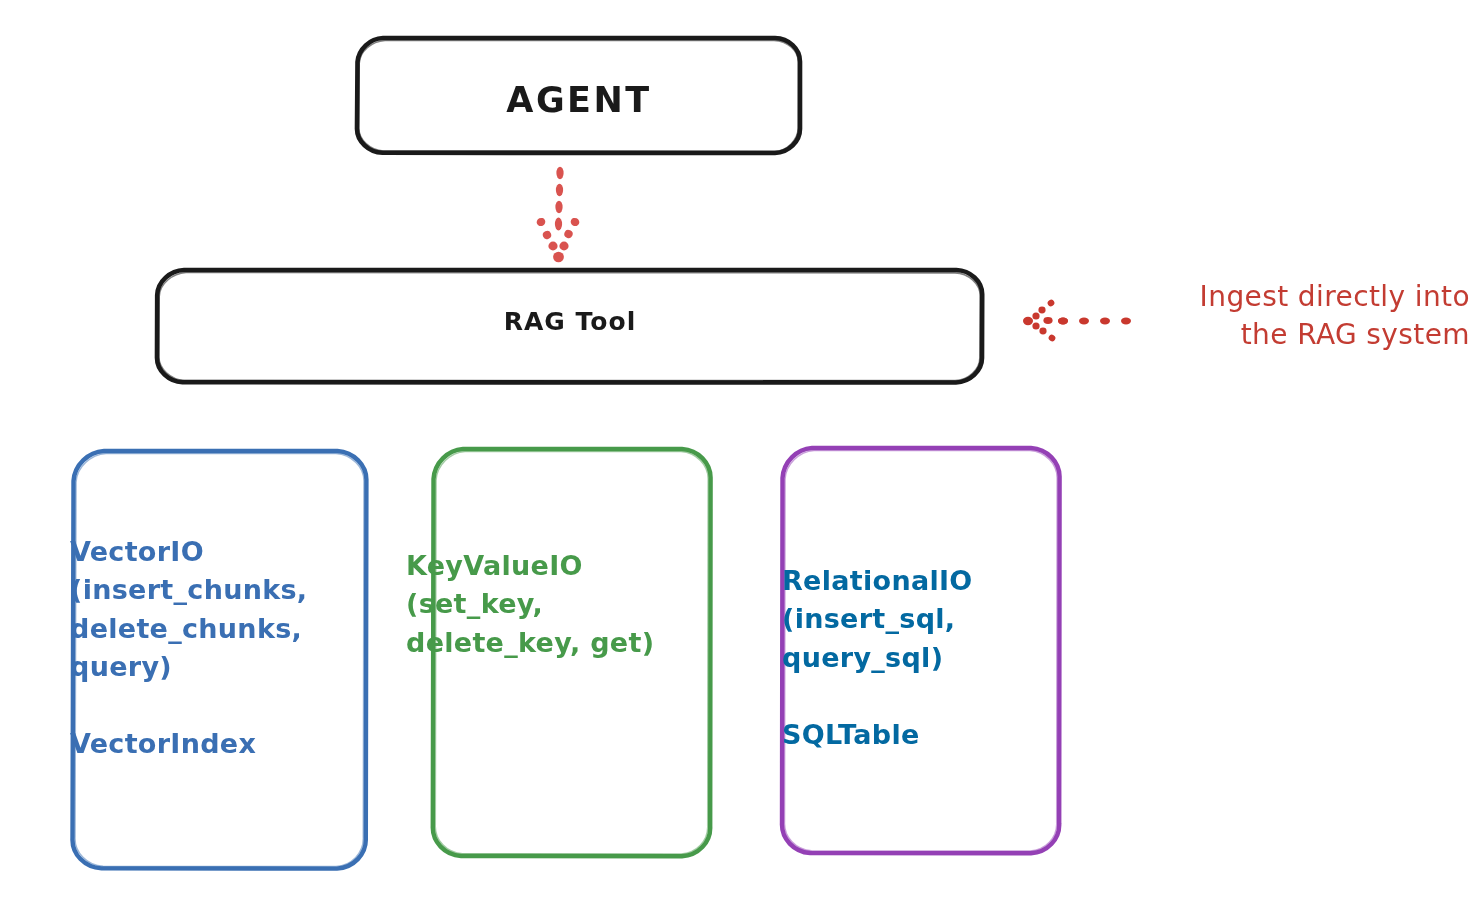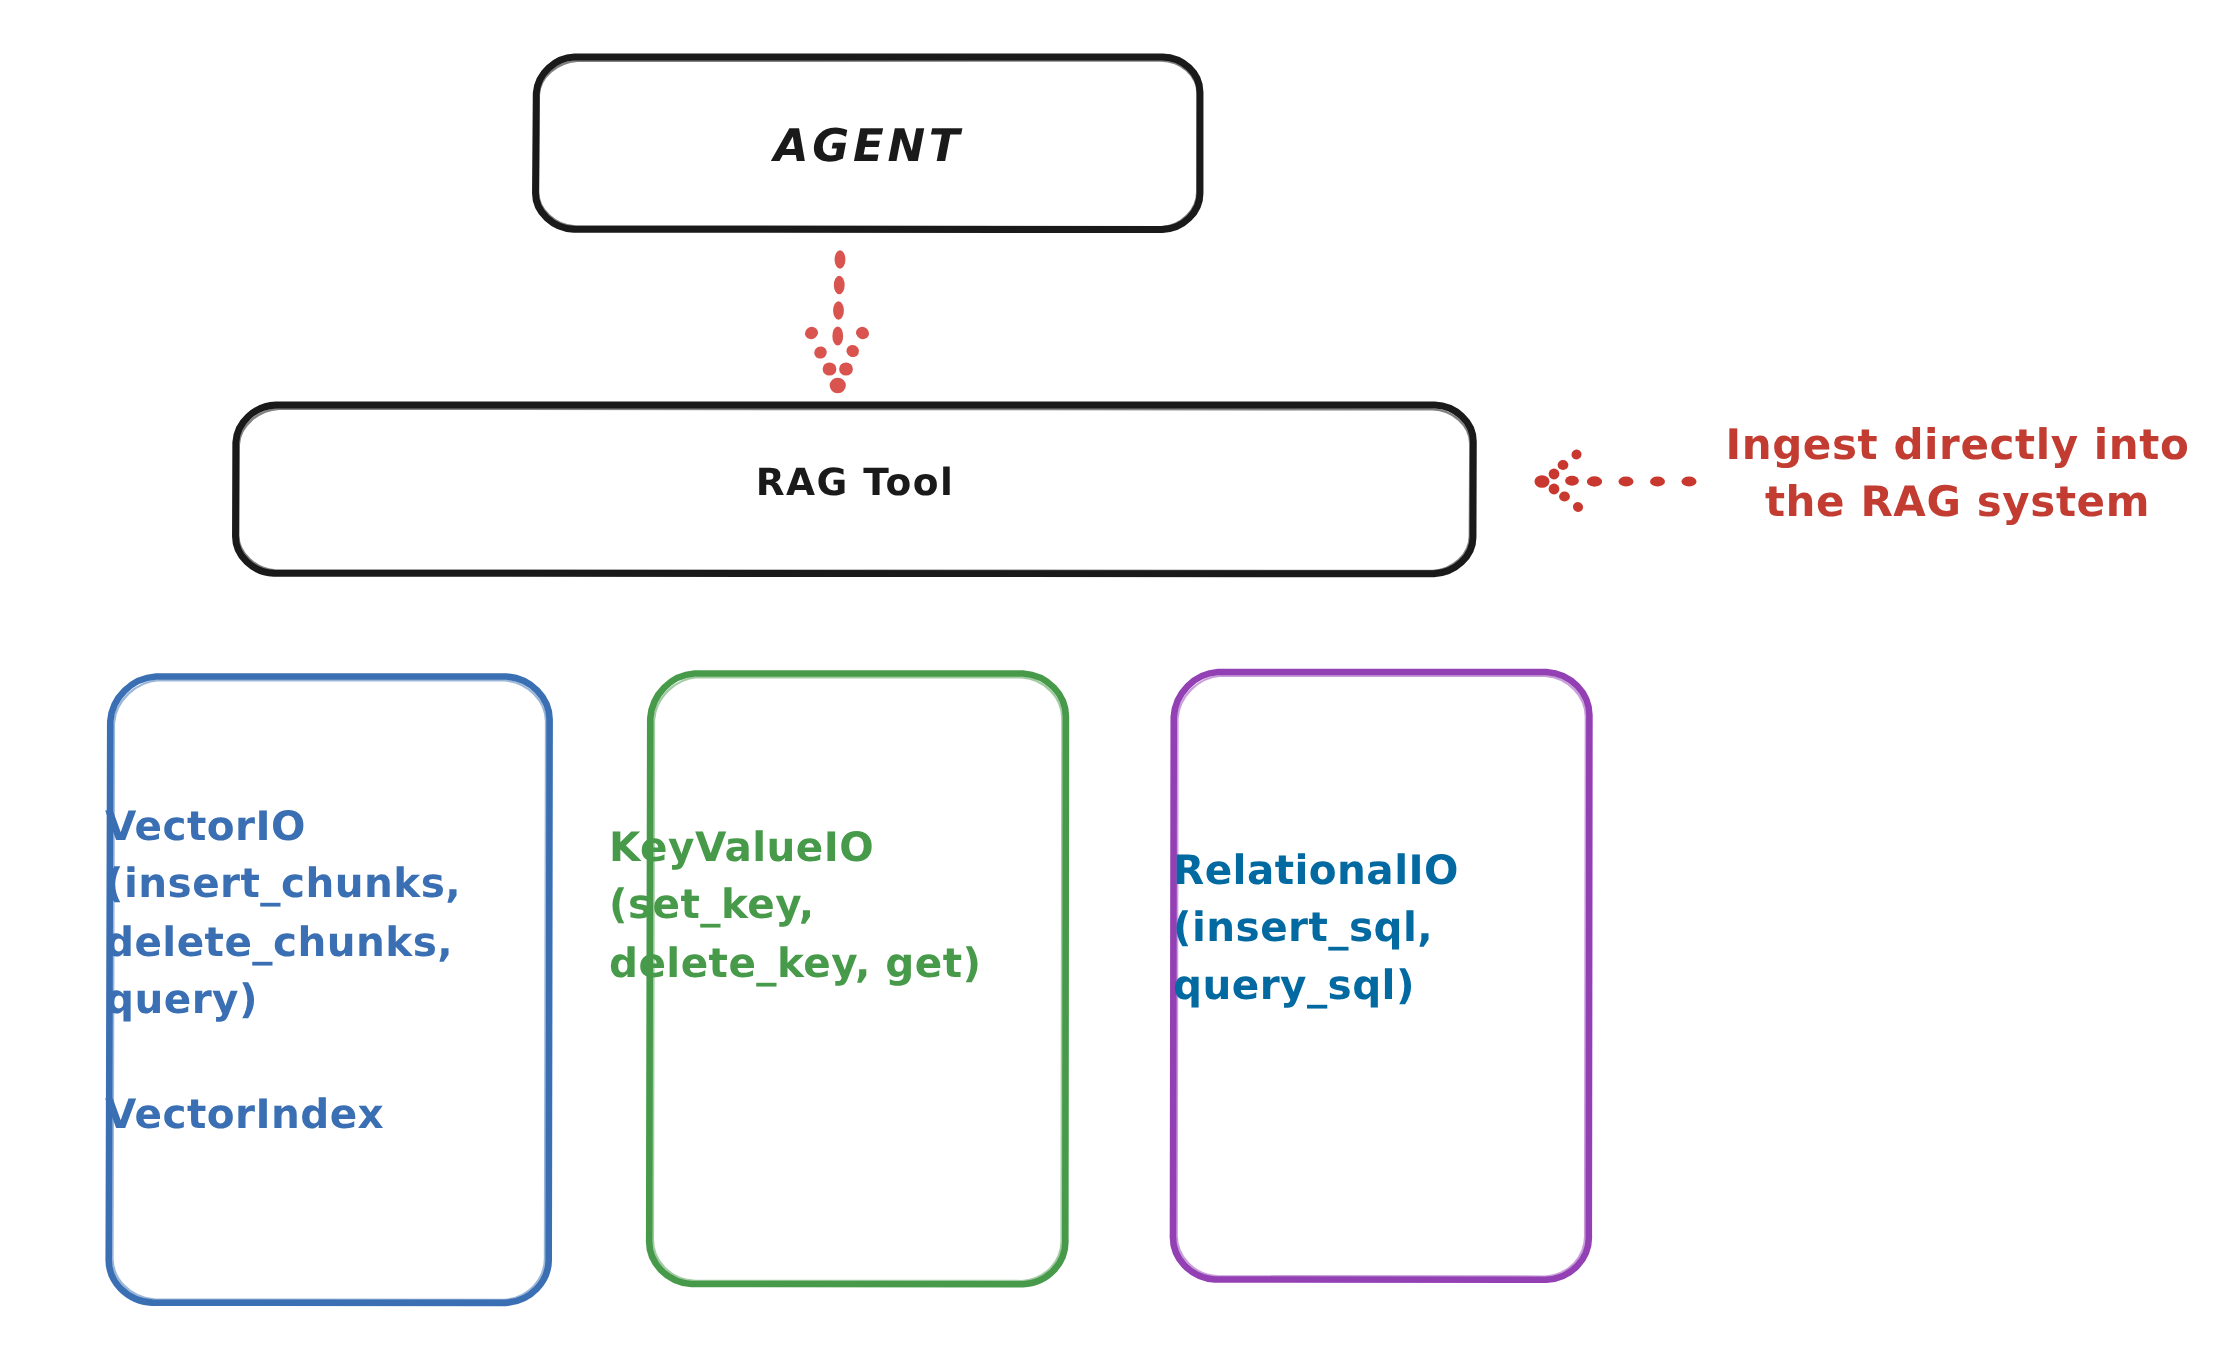--- a/index.html
+++ b/index.html
@@ -29,44 +29,43 @@
     white-space: pre-line;
     line-height: 1.30;
     letter-spacing: 0.4px;
     pointer-events: none;
   }
   
   #agent-label {
     left: 357px;
     top: 78px;
     width: 444px;
-    font-size: 30px;
-    font-style: italic;
+    font-size: 35px;
     font-weight: 700;
     letter-spacing: 2.5px;
     color: #1a1a1a;
   }
   
   #ragtool-label {
     left: 157px;
     top: 306px;
     width: 826px;
     font-size: 25px;
     font-weight: 600;
     letter-spacing: 1px;
     color: #1a1a1a;
   }
   
   #annotation-text {
     left: 1140px;
     top: 278px;
     width: 330px;
-    text-align: center;
+    text-align: right;
     font-size: 28px;
-    font-weight: 700;
+    font-weight: 400;
     line-height: 1.34;
     color: #c33c32;
     font-family: "DejaVu Sans", sans-serif;
   }
   
   .card-text {
     position: absolute;
     font-size: 27px;
     font-weight: 600;
     line-height: 1.42;
@@ -261,13 +260,14 @@
 <div class="card-text" id="kv-text">
   <span style="white-space: pre-line;">KeyValueIO
 (set_key,
 delete_key, get)</span>
 </div>
 
 <div class="card-text" id="rel-text">
   <span style="white-space: pre-line;">RelationalIO
 (insert_sql,
 query_sql)</span>
+  <span class="card-sub">SQLTable</span>
 </div>
 
 </body></html>

